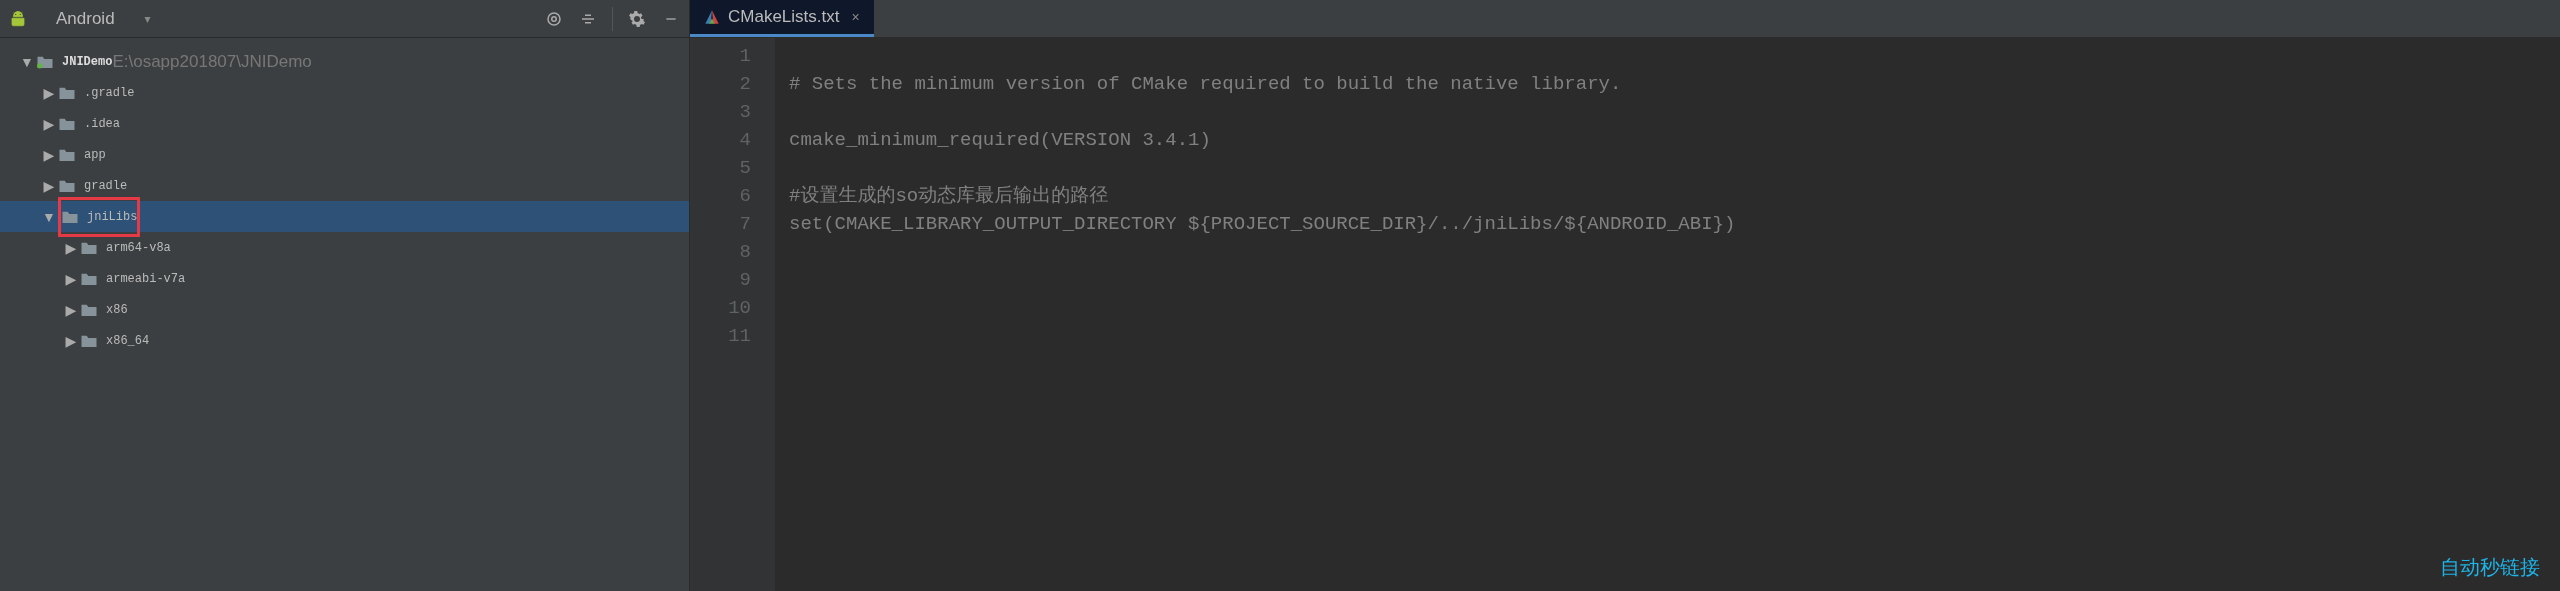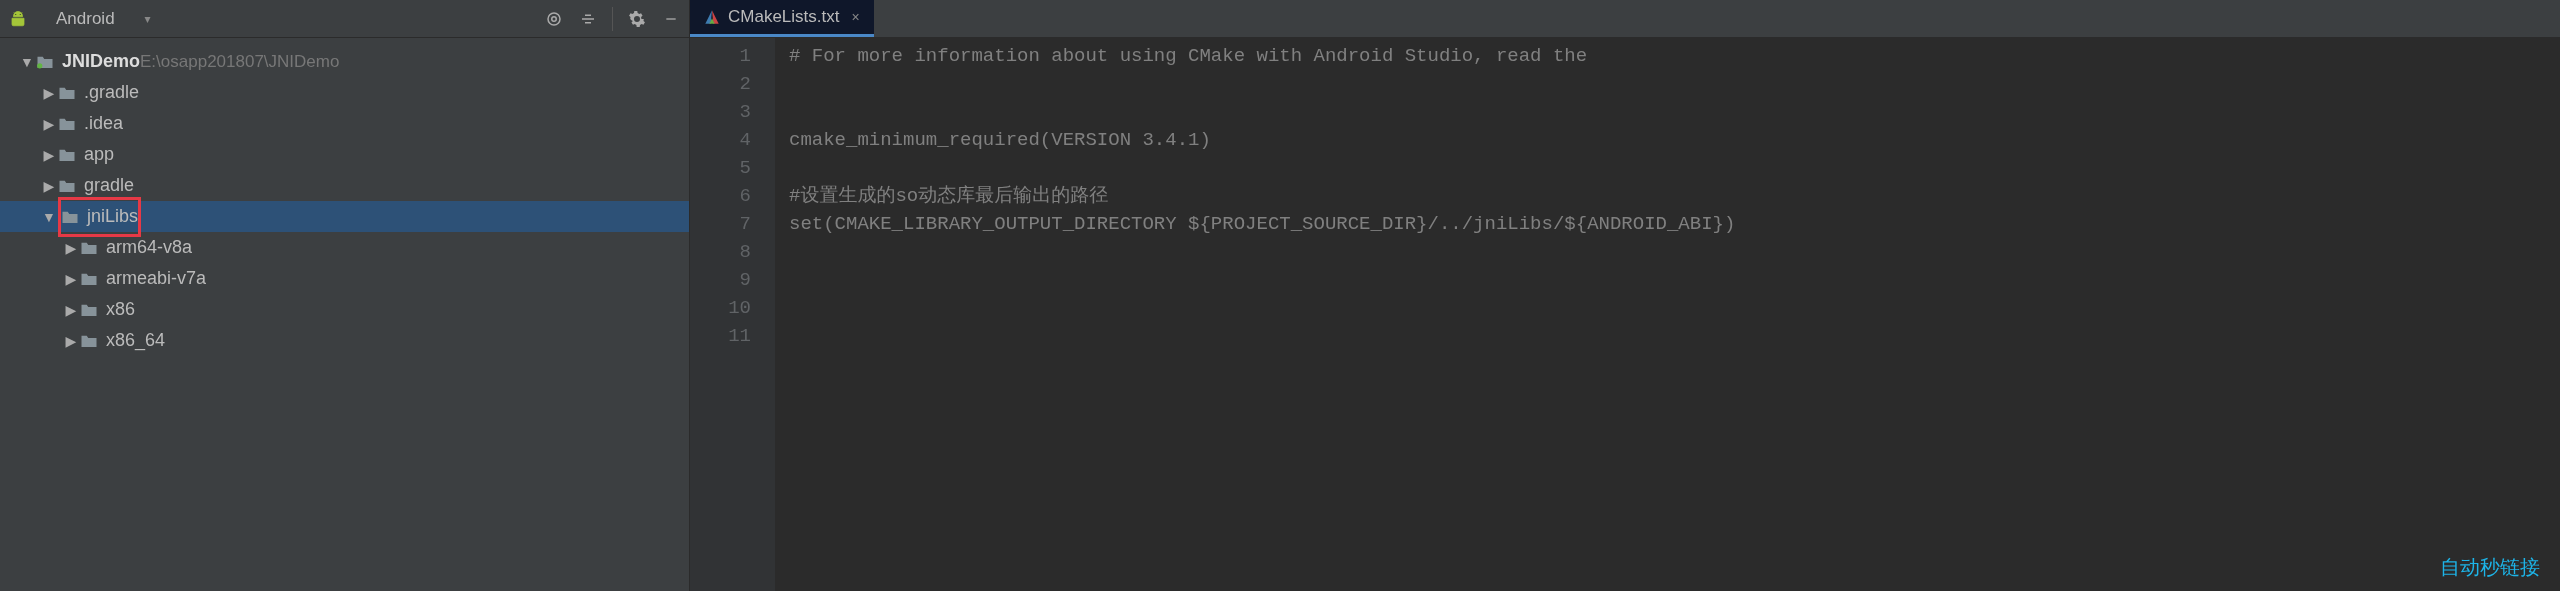--- a/index.html
+++ b/index.html
@@ -93,22 +93,23 @@
     }
     .folder-icon {
       width: 18px;
       height: 16px;
       margin-right: 8px;
       display: inline-flex;
       align-items: center;
       justify-content: center;
     }
     .tree-label {
-      font-size: 18px;
+      font-size: 12px;
       color: #bbbbbb;
+      font-family: Liberation Mono, monospace;
     }
     .tree-label.bold {
       color: #dddddd;
       font-weight: 600;
     }
     .tree-path {
       color: #777;
       font-size: 17px;
     }
     .highlight-box {
@@ -370,22 +371,22 @@
         <div class="gutter-line">4</div>
         <div class="gutter-line">5</div>
         <div class="gutter-line">6</div>
         <div class="gutter-line">7</div>
         <div class="gutter-line">8</div>
         <div class="gutter-line">9</div>
         <div class="gutter-line">10</div>
         <div class="gutter-line">11</div>
       </div>
       <div class="code">
-        <div class="code-line"># For more information about using CMake with Android Studio, read the</div>
-        <div class="code-line"></div>
+        <div class="code-line"></div>
+        <div class="code-line"># Sets the minimum version of CMake required to build the native library.</div>
         <div class="code-line"></div>
         <div class="code-line">cmake_minimum_required(VERSION 3.4.1)</div>
         <div class="code-line"></div>
         <div class="code-line">#设置生成的so动态库最后输出的路径</div>
         <div class="code-line">set(CMAKE_LIBRARY_OUTPUT_DIRECTORY ${PROJECT_SOURCE_DIR}/../jniLibs/${ANDROID_ABI})</div>
         <div class="code-line"></div>
         <div class="code-line"></div>
       </div>
     </div>
   </div>

